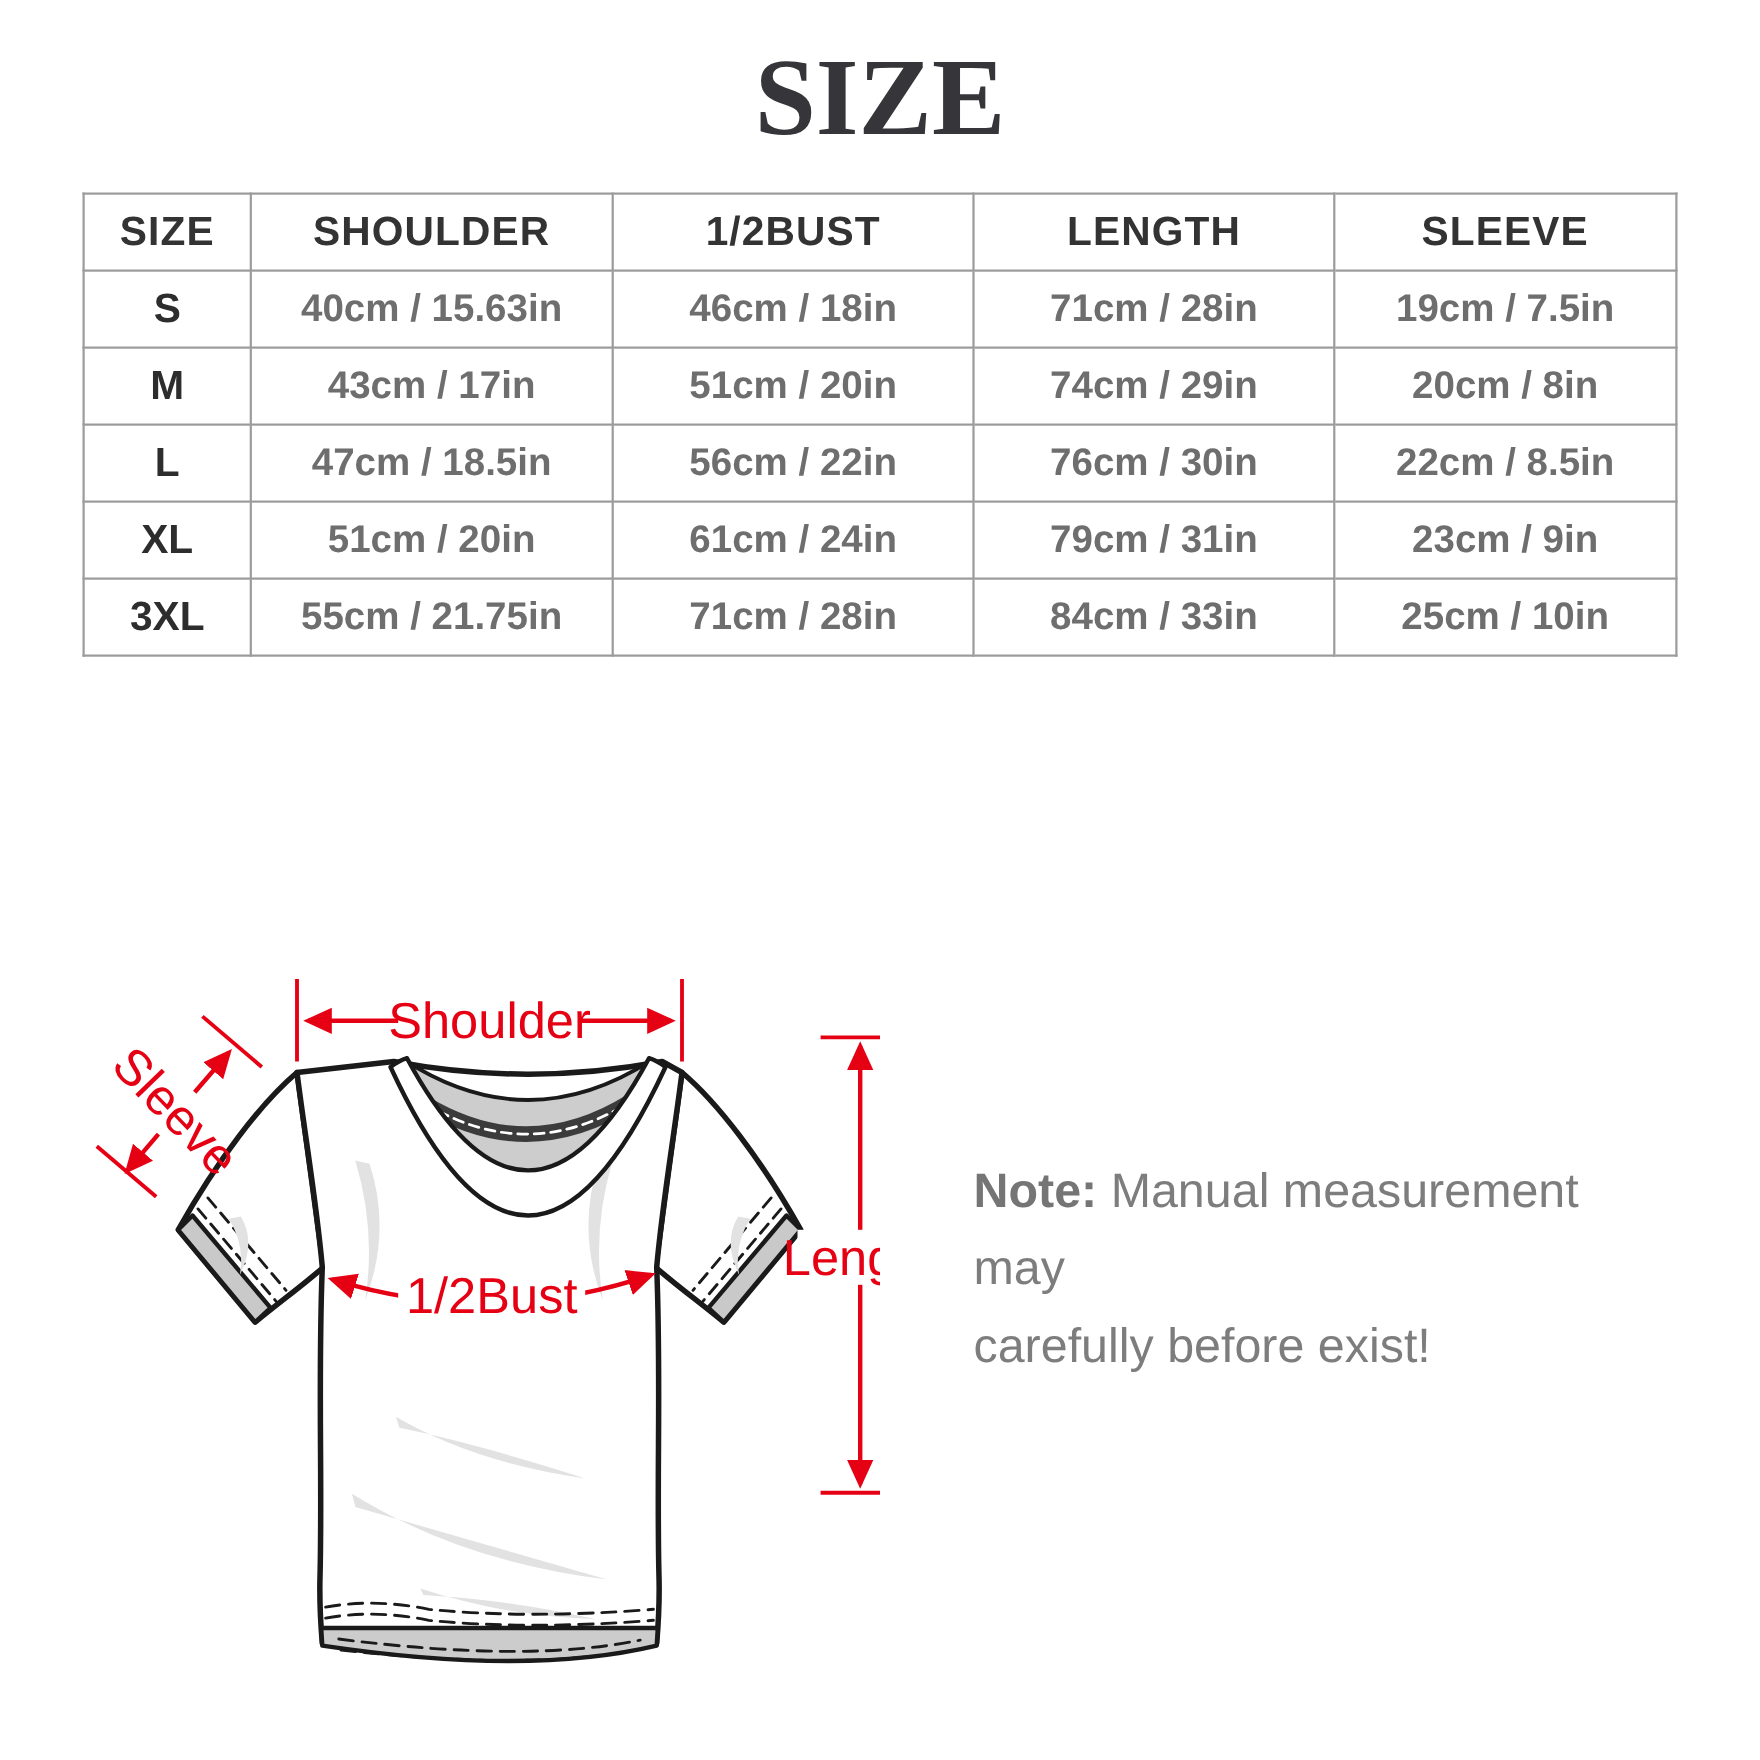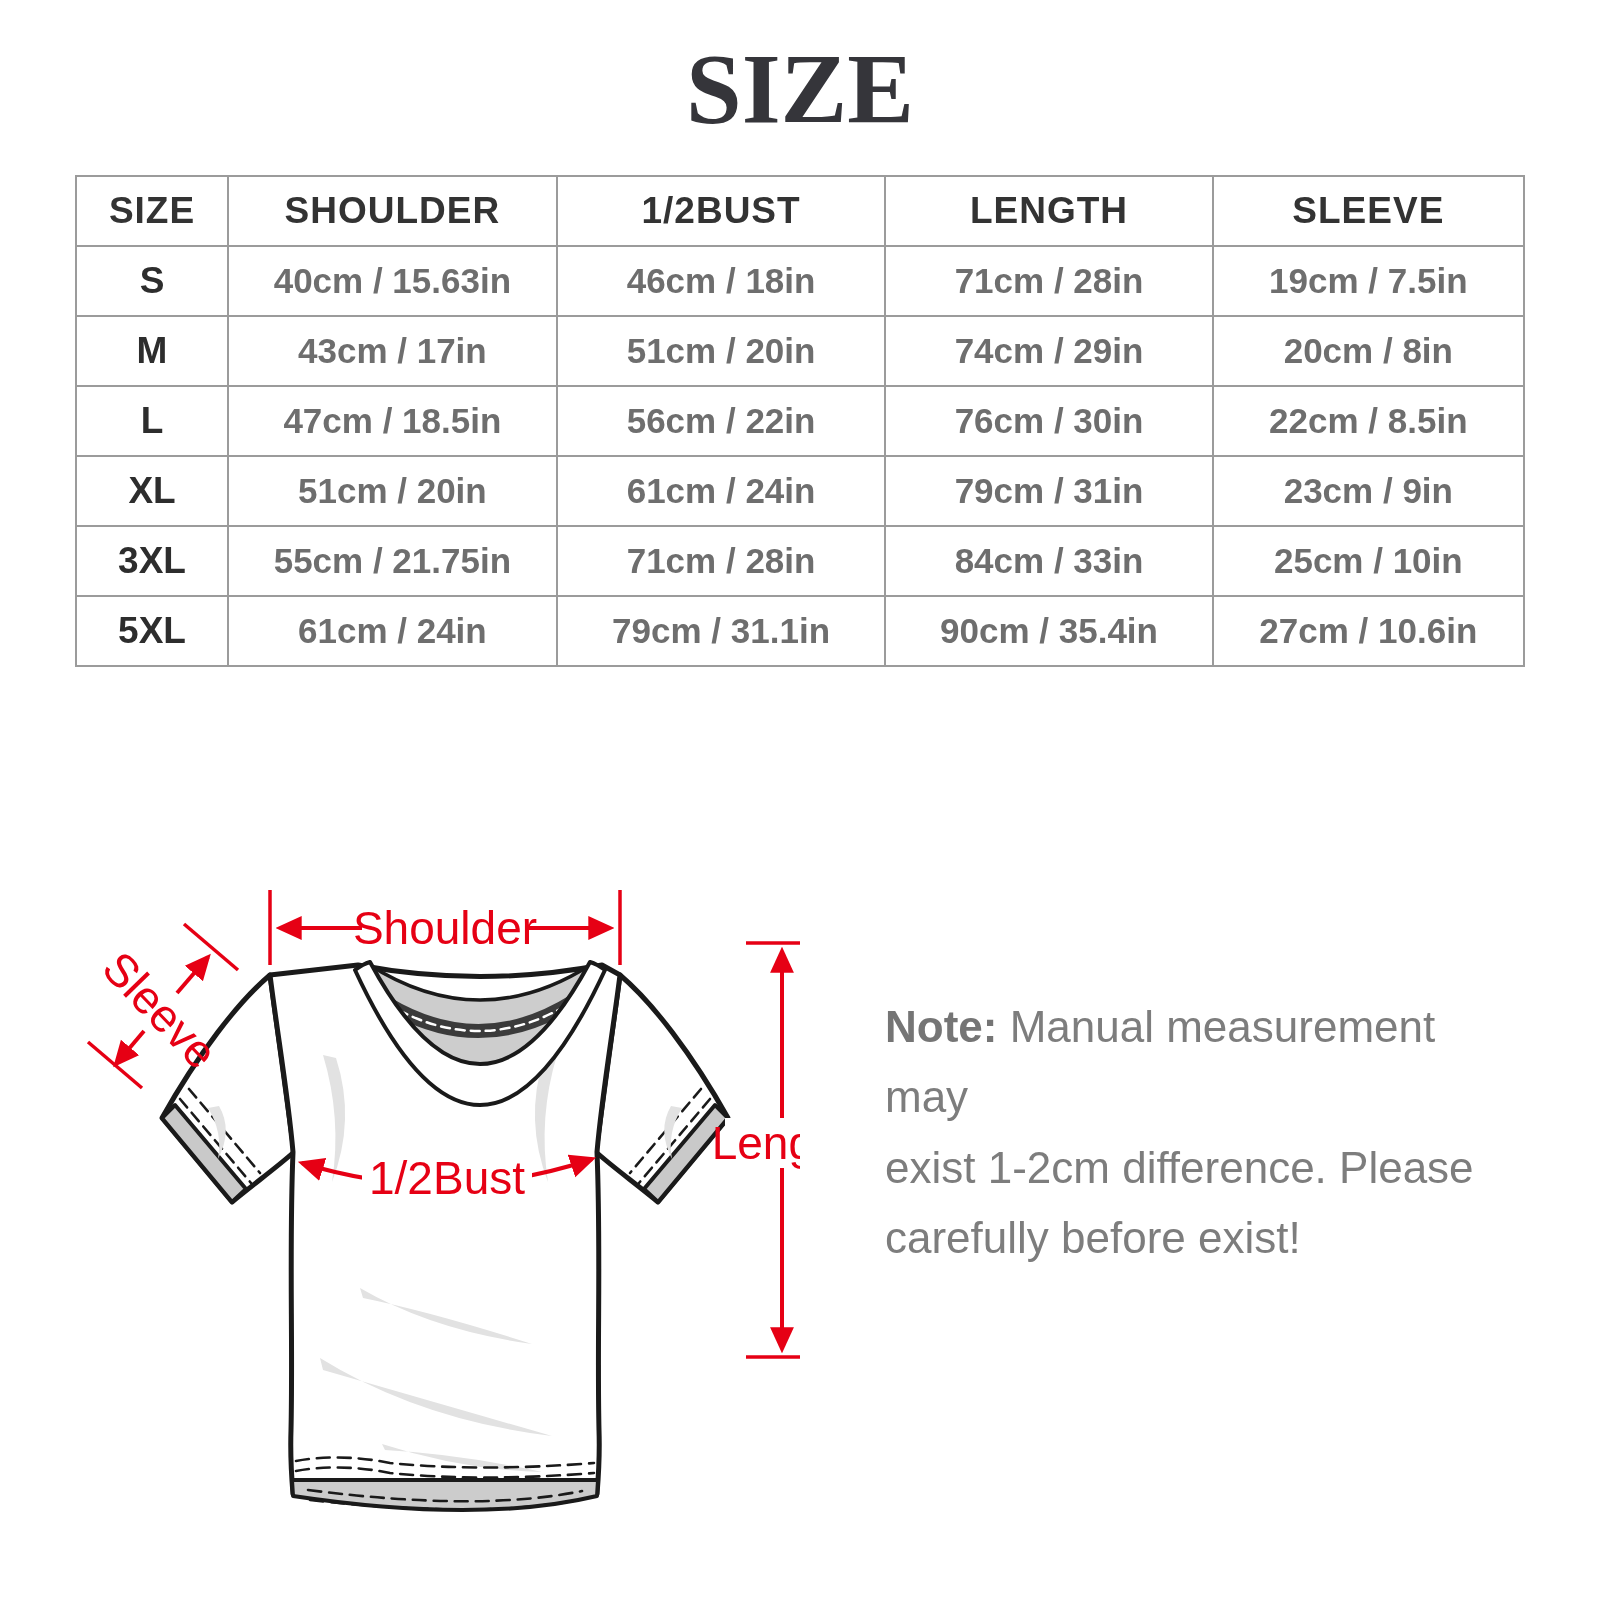--- a/index.html
+++ b/index.html
@@ -63,21 +63,21 @@
     top: 860px;
     width: 720px;
     height: 740px;
   }
   .diagram text {
     font-family: "Liberation Sans", sans-serif;
   }
   .note-block {
     position: absolute;
     left: 885px;
-    top: 992px;
+    top: 1048px;
     width: 625px;
     font-size: 44px;
     line-height: 1.6;
     color: #7d7d7d;
   }
   .note-block strong {
     font-weight: bold;
     color: #757575;
   }
 </style>
@@ -134,27 +134,20 @@
           <td>79cm / 31in</td>
           <td>23cm / 9in</td>
         </tr>
         <tr>
           <td class="size-col">3XL</td>
           <td>55cm / 21.75in</td>
           <td>71cm / 28in</td>
           <td>84cm / 33in</td>
           <td>25cm / 10in</td>
         </tr>
-        <tr>
-          <td class="size-col">5XL</td>
-          <td>61cm / 24in</td>
-          <td>79cm / 31.1in</td>
-          <td>90cm / 35.4in</td>
-          <td>27cm / 10.6in</td>
-        </tr>
       </tbody>
   </table>
 
   <svg class="diagram" viewBox="0 0 720 740" xmlns="http://www.w3.org/2000/svg">
     <defs>
       <marker id="arr" viewBox="0 0 12 12" refX="10" refY="6" markerWidth="6.5" markerHeight="6.5" orient="auto-start-reverse">
         <path d="M0,0.5 L12,6 L0,11.5 Z" fill="#e60014"></path>
       </marker>
     </defs>
 
@@ -238,17 +231,16 @@
         <line x1="666" y1="497" x2="738" y2="497" stroke-width="3.5"></line>
         <line x1="702" y1="91" x2="702" y2="489" stroke-width="4" marker-start="url(#arr)" marker-end="url(#arr)"></line>
         <rect x="645" y="258" width="114" height="50" fill="#ffffff" stroke="none"></rect>
         <text x="702" y="299" text-anchor="middle" font-size="46" fill="#e60014" stroke="none">Length</text>
       </g>
     </g>
   </svg>
 
   <div class="note-block">
     <div><strong>Note:</strong> <span>Manual measurement may</span></div>
-    <div>exist 1-2cm difference. Please</div>
     <div>carefully before exist!</div>
   </div>
 
 </div>
 
 </body></html>

